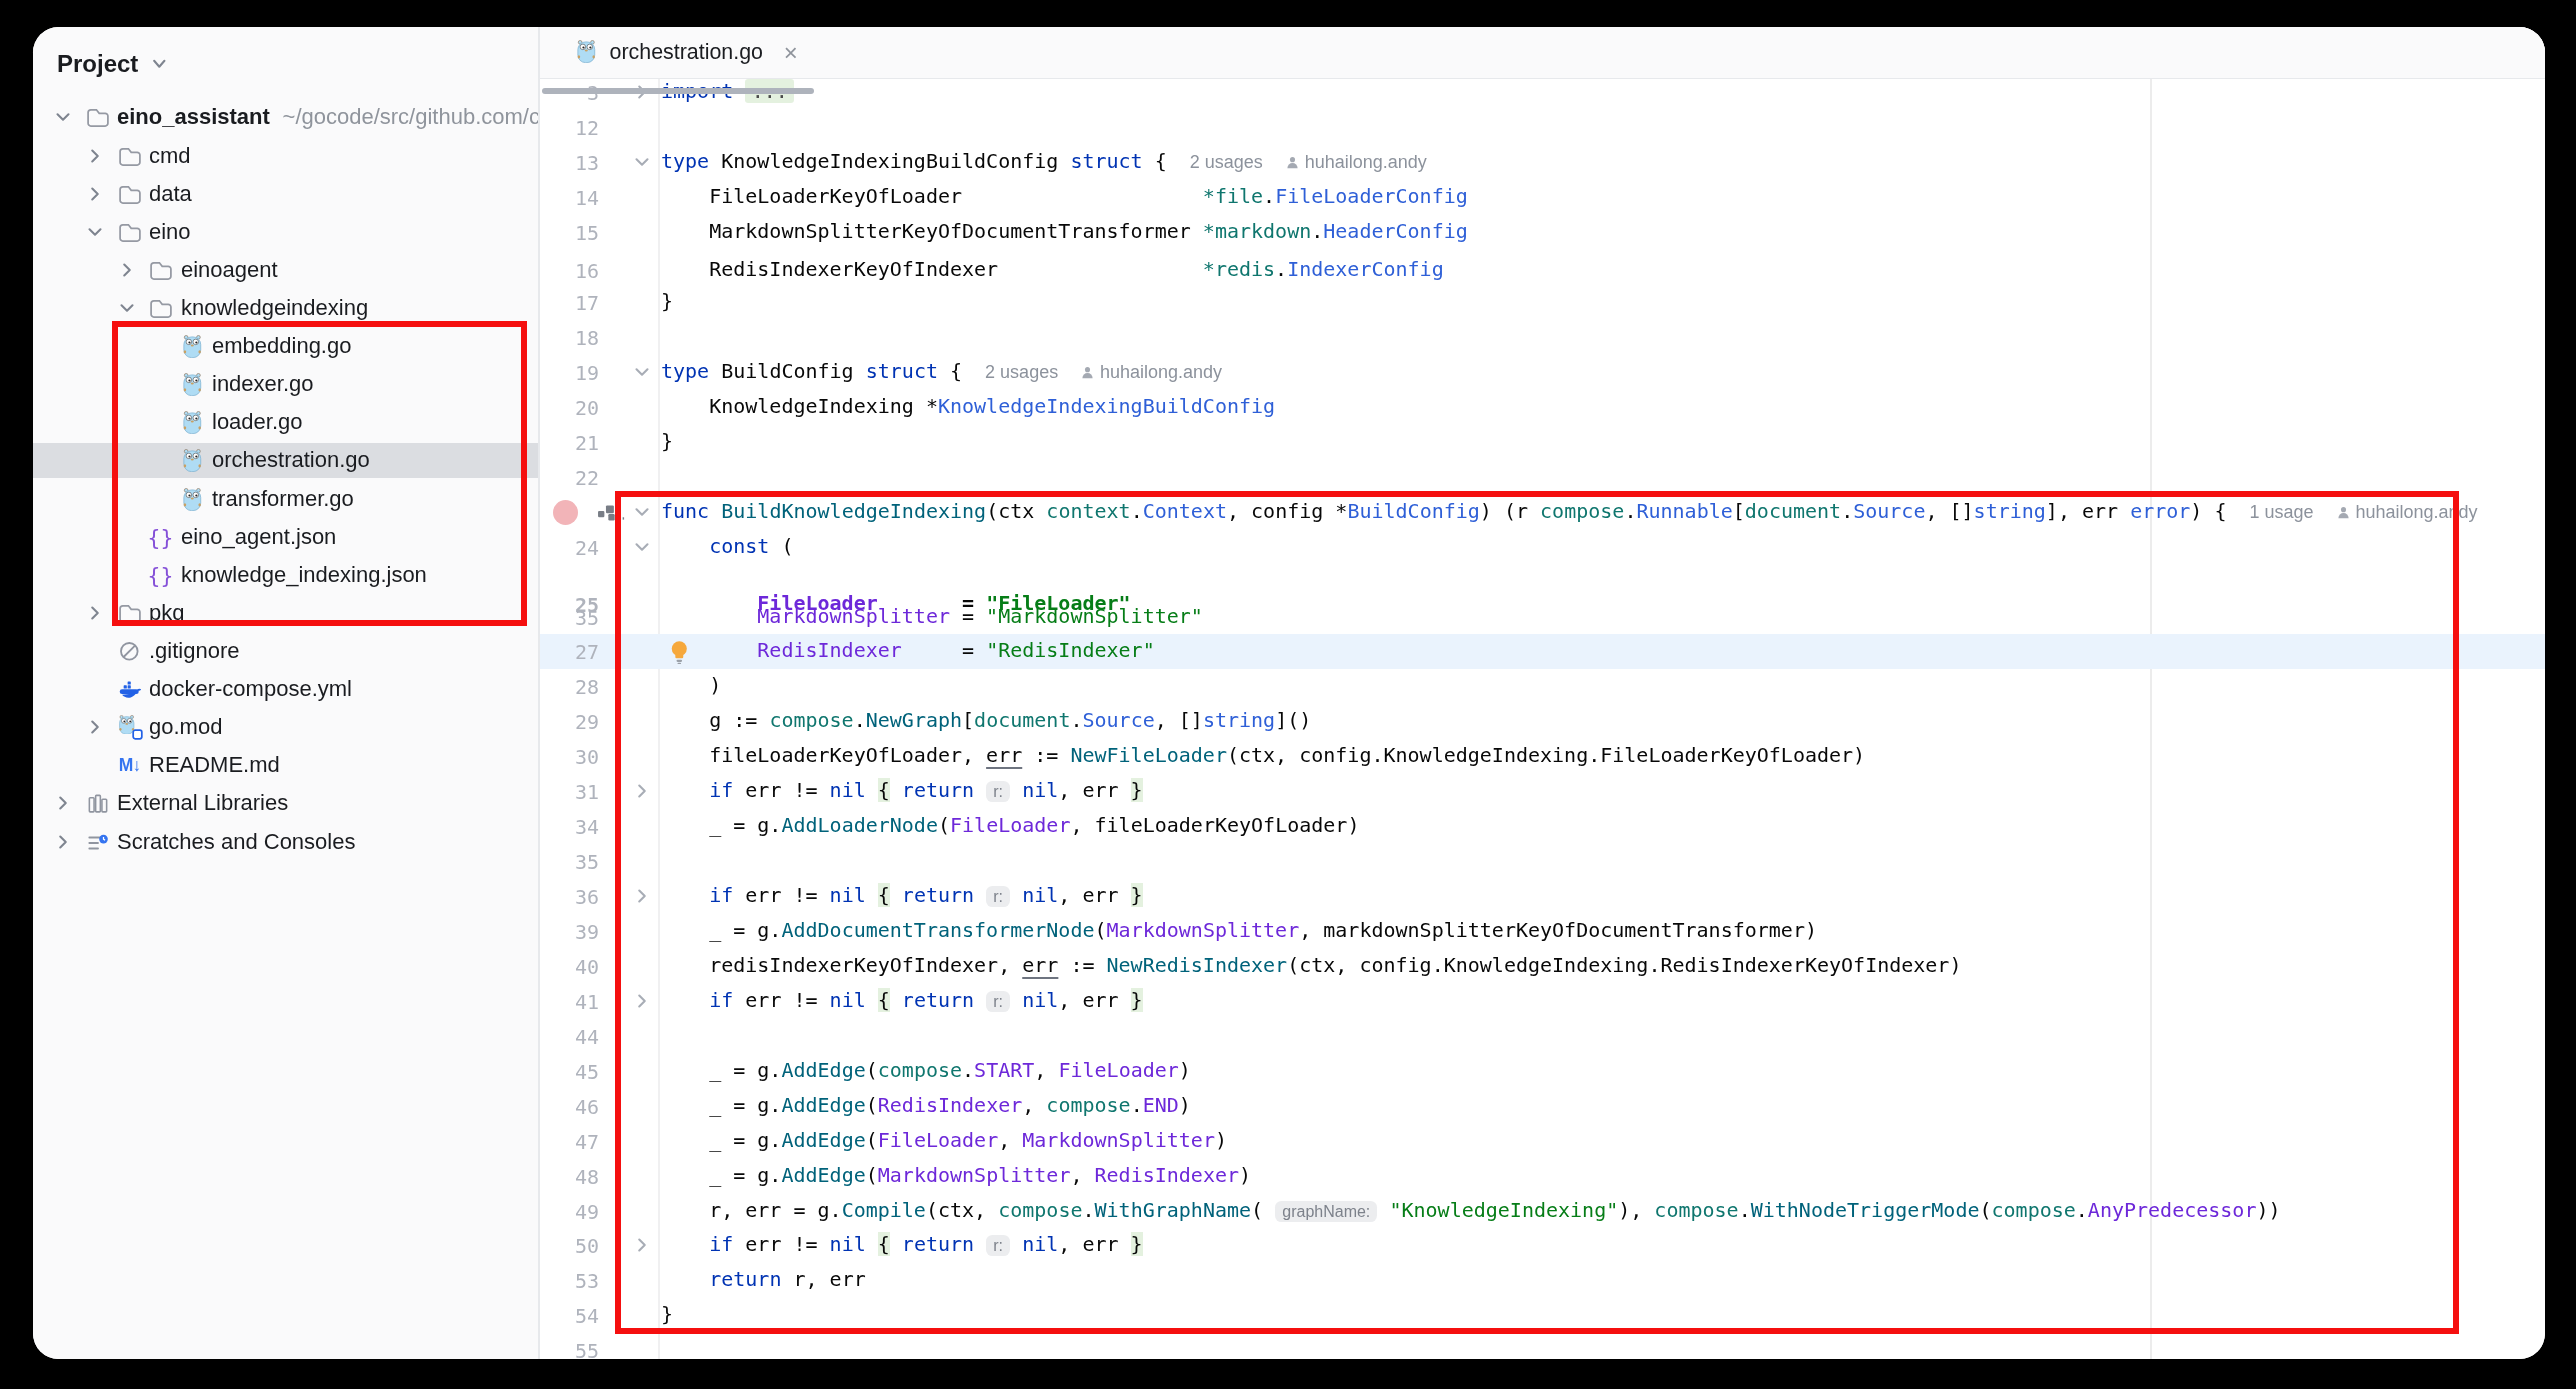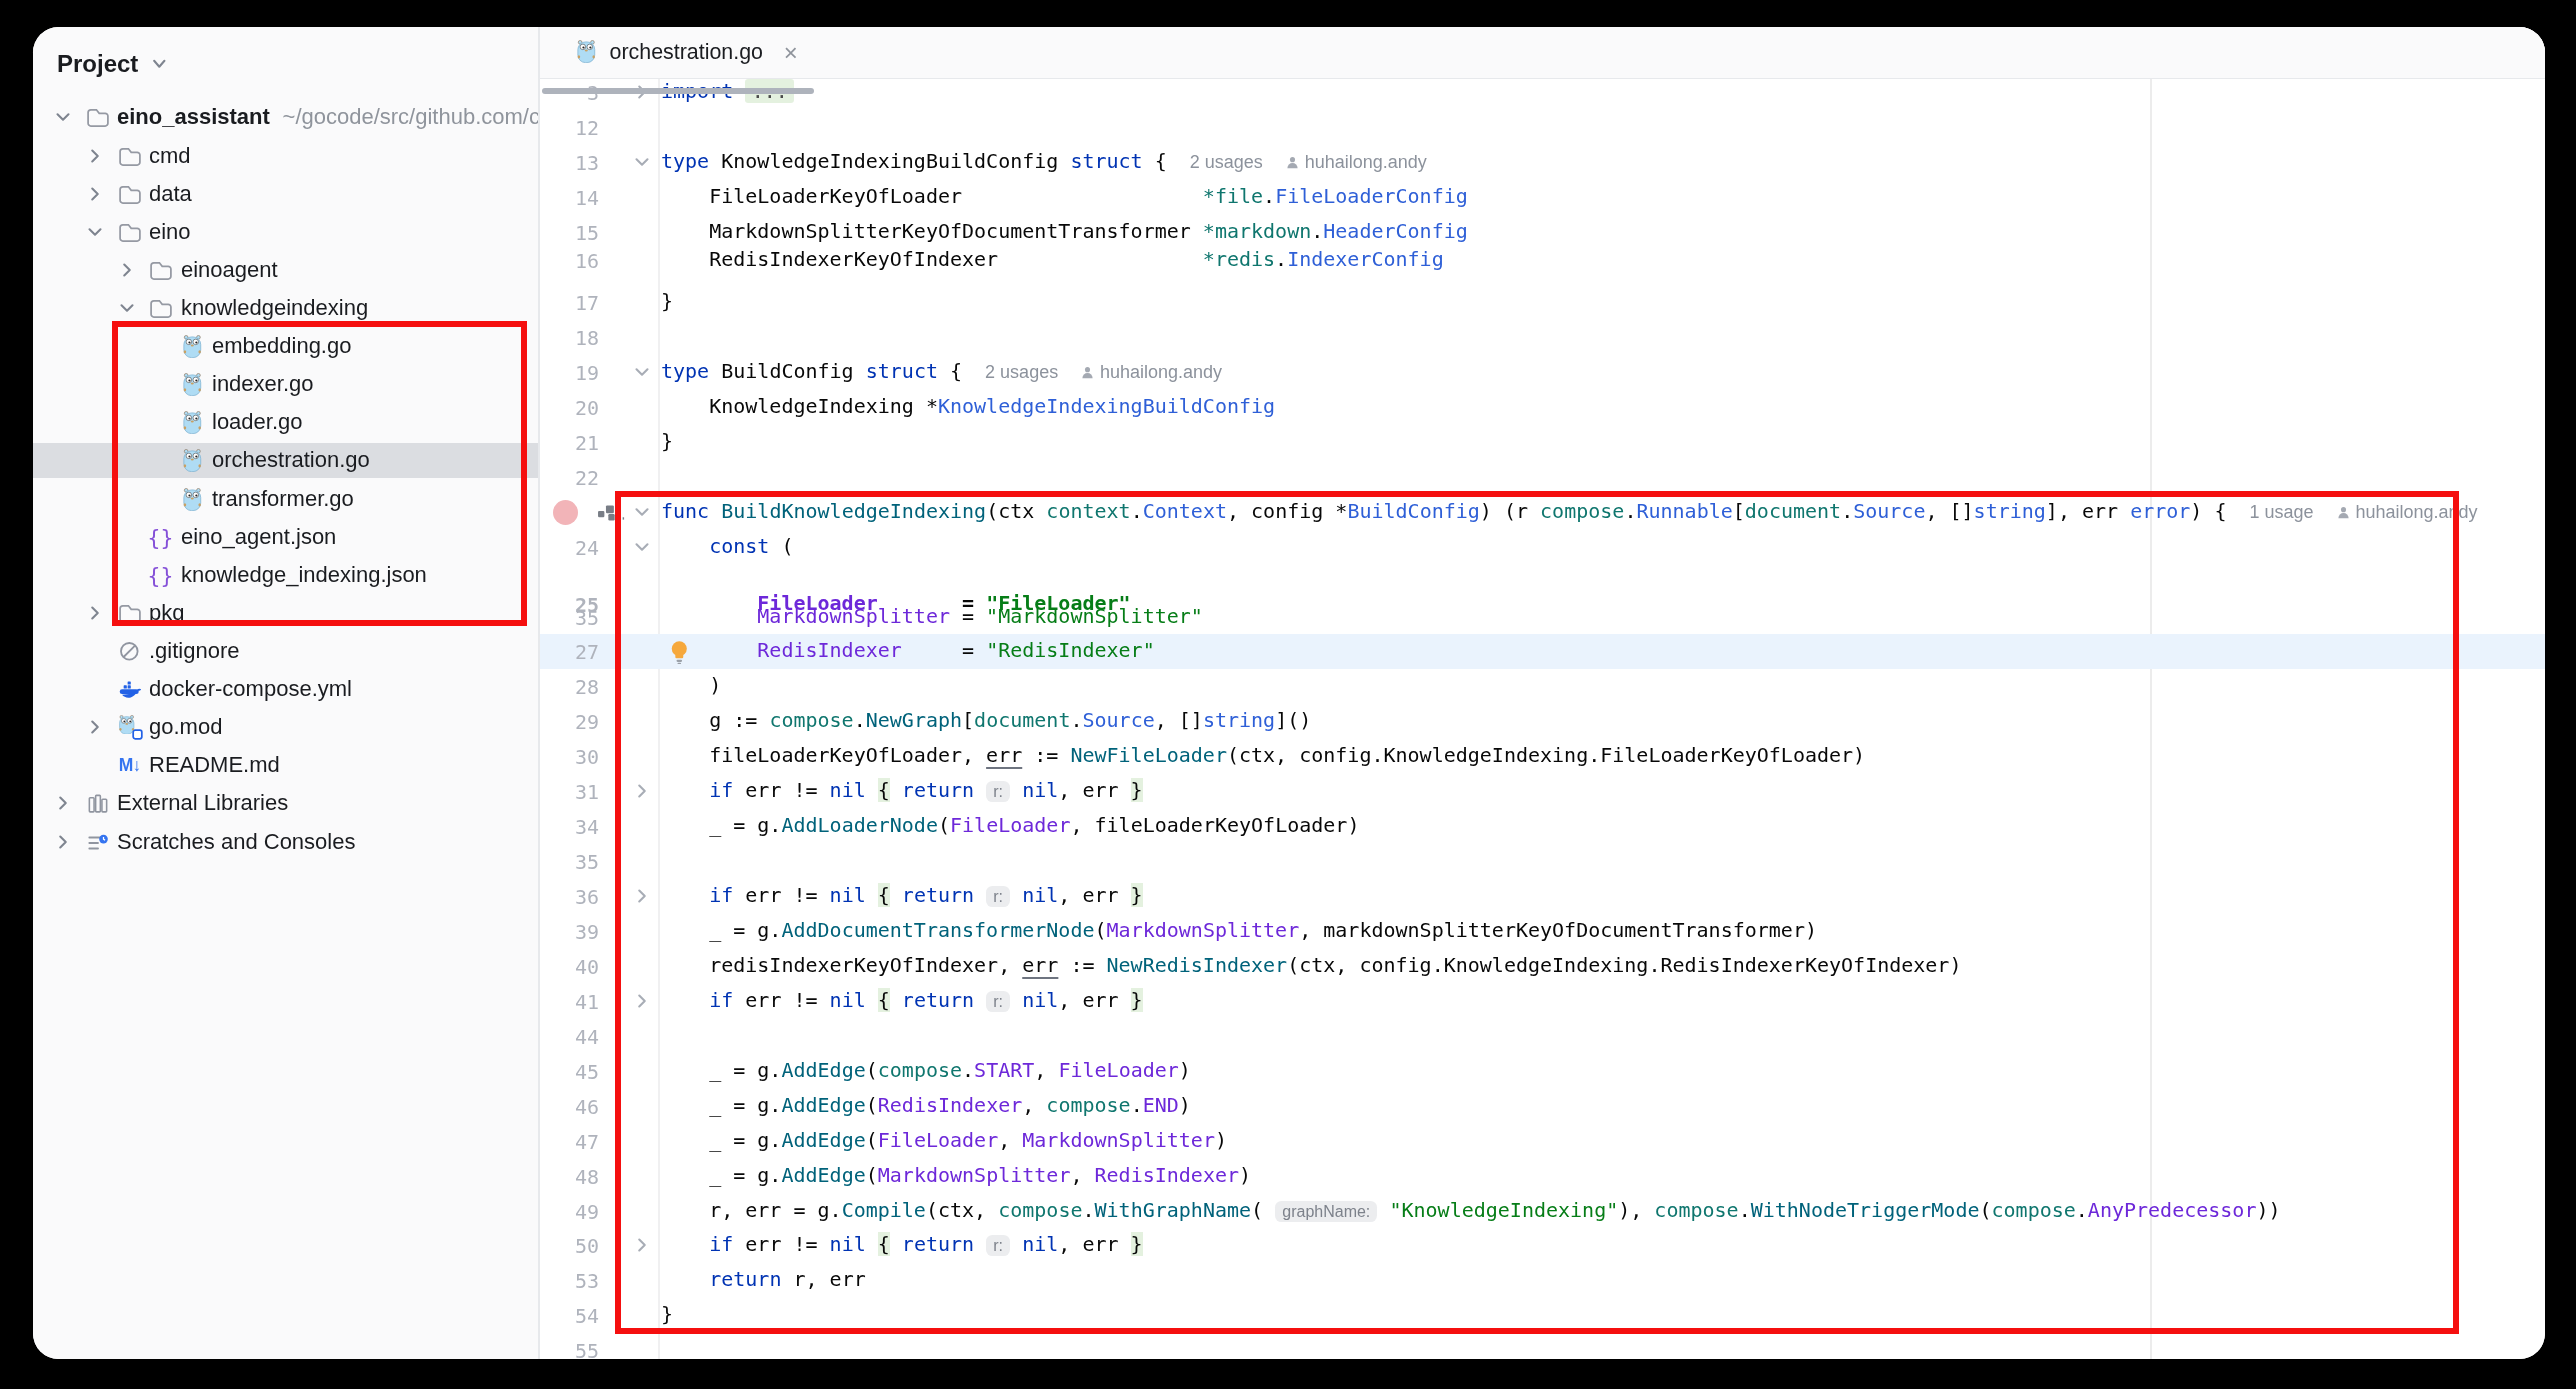--- a/index.html
+++ b/index.html
@@ -398,21 +398,21 @@
               </svg>huhailong.andy</span></div>
         </div>
         <div class="cl" style="top: 153px;">
           <span class="ln">14</span>
           <div class="code"><span class="tk-n">    FileLoaderKeyOfLoader                    </span><span class="tk-p">*file</span><span class="tk-n">.</span><span class="tk-t">FileLoaderConfig</span></div>
         </div>
         <div class="cl" style="top: 188px;">
           <span class="ln">15</span>
           <div class="code"><span class="tk-n">    MarkdownSplitterKeyOfDocumentTransformer </span><span class="tk-p">*markdown</span><span class="tk-n">.</span><span class="tk-t">HeaderConfig</span></div>
         </div>
-        <div class="cl" style="top: 216px;">
+        <div class="cl" style="top: 226px;">
           <span class="ln">16</span>
           <div class="code"><span class="tk-n">    RedisIndexerKeyOfIndexer                 </span><span class="tk-p">*redis</span><span class="tk-n">.</span><span class="tk-t">IndexerConfig</span></div>
         </div>
         <div class="cl" style="top: 258px;">
           <span class="ln">17</span>
           <div class="code"><span class="tk-n">}</span></div>
         </div>
         <div class="cl" style="top: 293px;">
           <span class="ln">18</span>
           <div class="code"></div>

